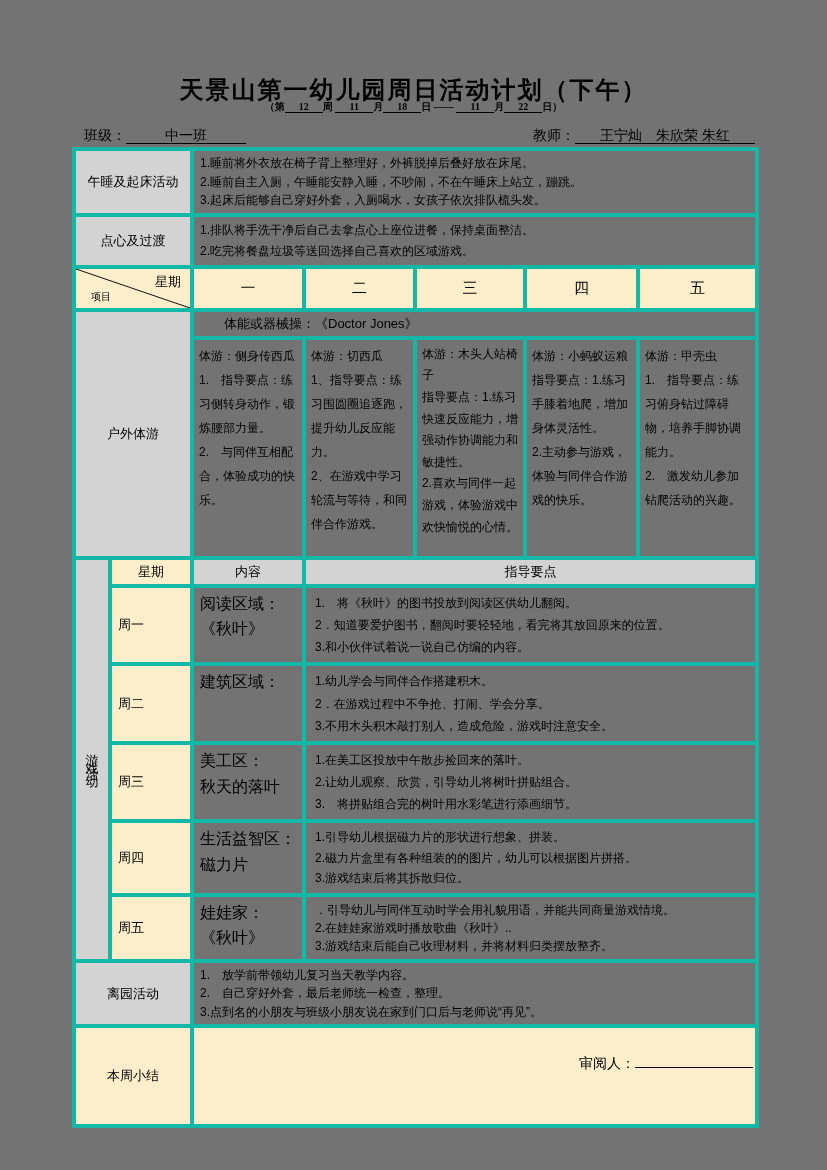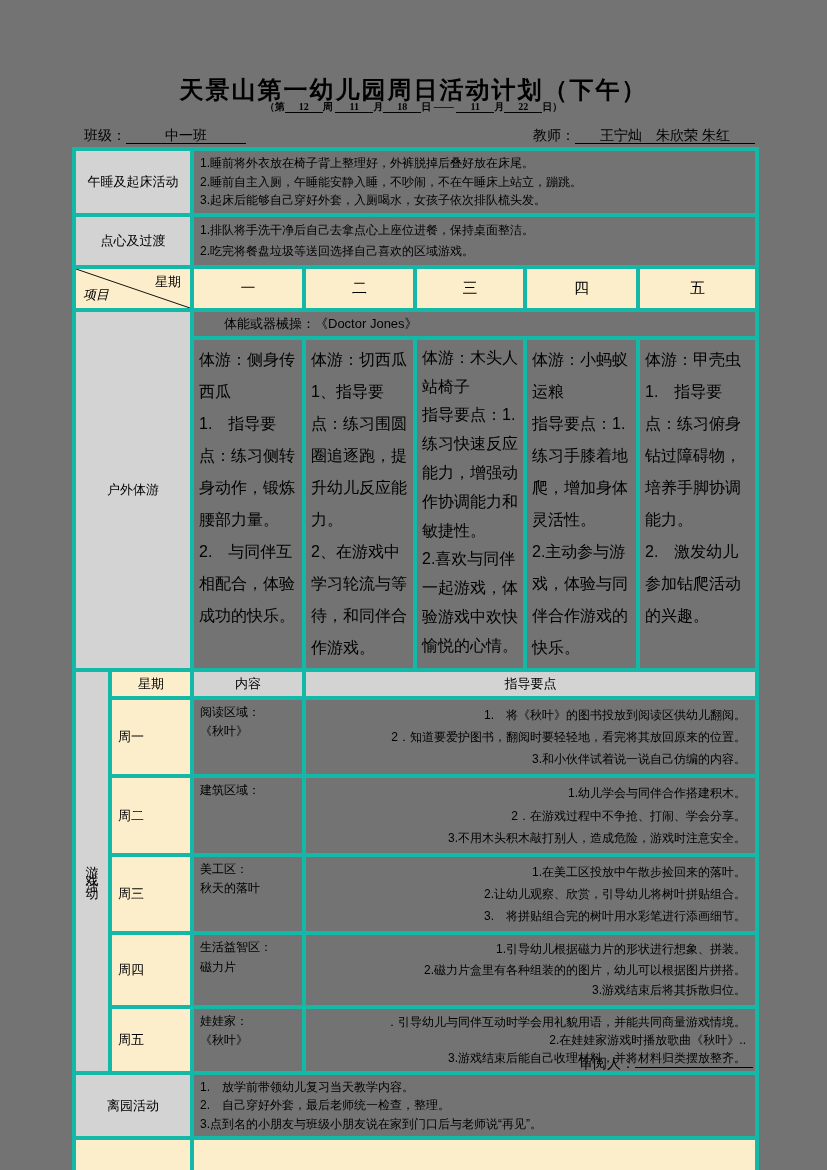--- a/index.html
+++ b/index.html
@@ -50,37 +50,37 @@
     text-align:center; vertical-align:middle;
     font-size:13px; padding:2px;
   }
   td.multiline { white-space:pre-line; line-height:1.55; }
   td.snack-text { line-height:1.75; }
 
   
   td.diag { position:relative; padding:0; }
   td.diag svg { position:absolute; left:0; top:0; width:100%; height:100%; }
   td.diag .corner-top { position:absolute; top:4px; right:9px; font-size:13px; }
-  td.diag .corner-bottom { position:absolute; bottom:4px; left:7px; font-size:13px;font-style:italic; }
+  td.diag .corner-bottom { position:absolute; bottom:4px; left:15px; font-size:10px; }
 
   td.dayhead { text-align:center; vertical-align:middle; font-size:15px; }
 
   td.exercise { font-size:13px; vertical-align:middle; padding-left:30px; white-space:pre; }
 
-  td.outdoor-col { white-space:pre-line; line-height:2.0; padding:4px 5px; font-size:16px; }
+  td.outdoor-col { white-space:pre-line; line-height:2.0; padding:4px 5px; font-size:12px; }
 
   td.games-side { vertical-align:middle; text-align:center; padding:0; }
   .vlabel {
     writing-mode:vertical-lr; text-orientation:upright;
     display:inline-block; font-size:13px; letter-spacing:7px; line-height:1;
   }
   td.games-head { text-align:center; vertical-align:middle; font-size:13px; }
   td.day-cell { text-align:left; vertical-align:middle; font-size:13px; }
-  td.content-cell { white-space:pre-line; line-height:1.6; font-size:12px; }
-  td.points-cell { white-space:pre-line; line-height:1.85; padding:4px 9px; font-size:12px;text-align:right; }
+  td.content-cell { white-space:pre-line; line-height:1.6; font-size:16px; }
+  td.points-cell { white-space:pre-line; line-height:1.85; padding:4px 9px; font-size:12px; }
   td.leave-text { white-space:pre-line; line-height:1.55; }
   td.summary-cell { white-space:pre-line; }
 
   
   .reviewer {
     position:absolute; top:1053px; right:74px; font-size:14px;
   }
   .reviewer .sign-line {
     display:inline-block; width:118px; border-bottom:1.5px solid #000; height:15px;
   }

